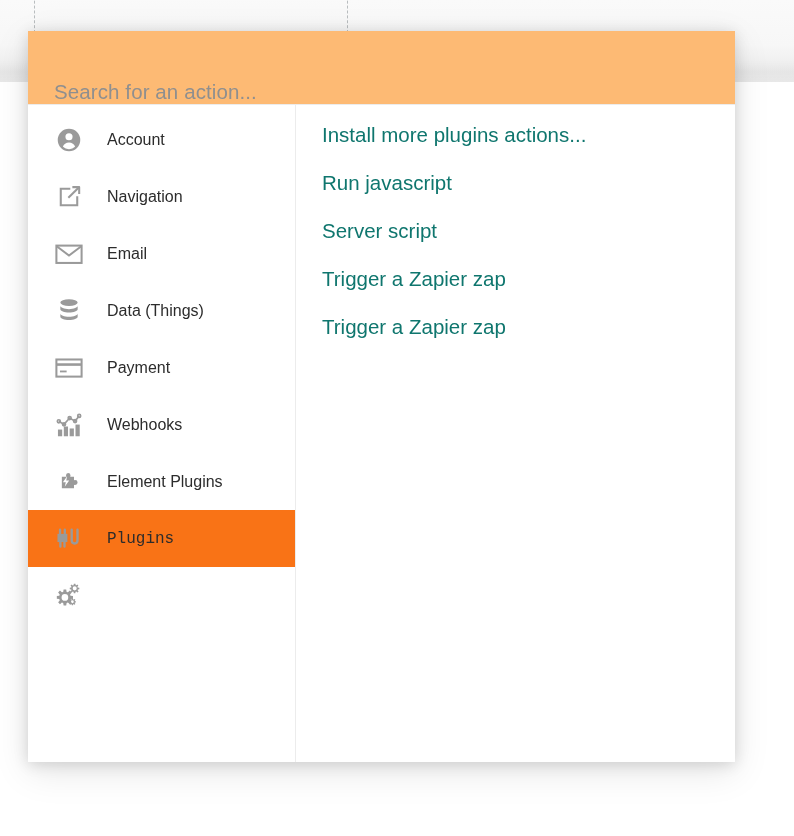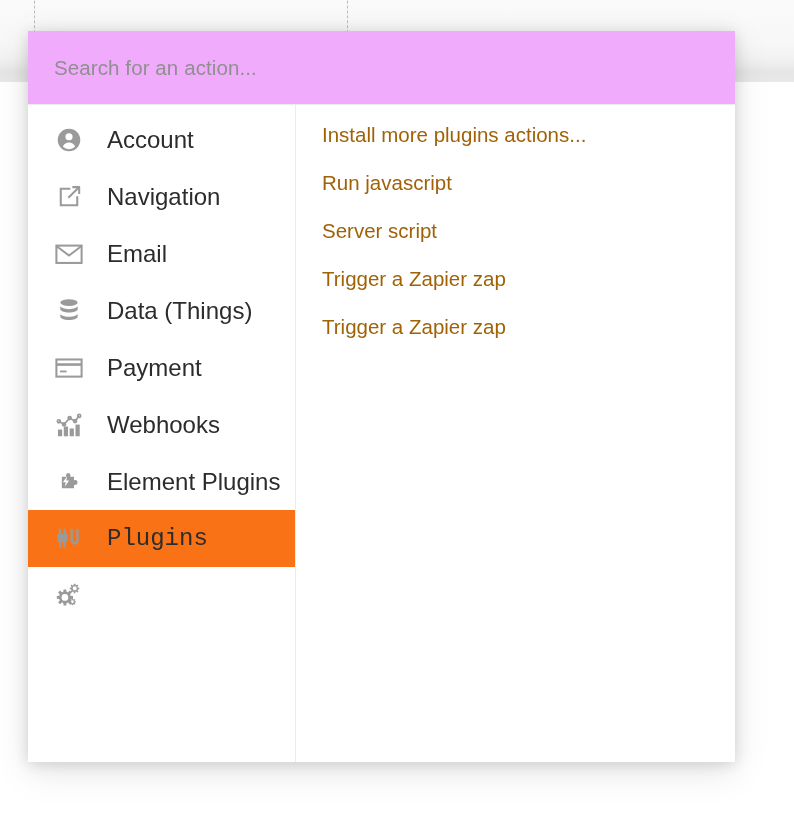--- a/index.html
+++ b/index.html
@@ -73,23 +73,23 @@
     flex-direction: column;
     z-index: 5;
   }
 
   
   #search-row {
     height: 74px;
     flex: 0 0 74px;
     border-bottom: 1px solid #ececec;
     display: flex;
-    align-items: center;
+    align-items: flex-end;
     padding: 0 26px;
-    background: #f0abfc;
+    background: #fdba74;
   }
 
   #search-input {
     width: 100%;
     border: 0;
     outline: none;
     background: transparent;
     font-family: "Liberation Sans", sans-serif;
     font-size: 20.5px;
     color: #3b3b3b;
@@ -134,38 +134,38 @@
     height: 28px;
     display: flex;
     align-items: center;
     justify-content: center;
     color: #9a9a9a;
     margin-right: 23px;
   }
   .cat-icon svg { display: block; }
 
   .cat-label {
-    font-size: 24px;
+    font-size: 16px;
     color: #2c2c2c;
     line-height: 1;
     white-space: nowrap;
   }
 
   
   #action-list {
     flex: 1 1 auto;
     background: #ffffff;
     padding-top: 6px;
     min-width: 0;
   }
 
   .action-item {
     padding: 11px 26px 12px 26px;
     font-size: 20.5px;
-    color: #a16207;
+    color: #0f766e;
     line-height: 1.22;
     cursor: pointer;
     background: transparent;
   }
   .action-item.selected {
     background: #f7f7f7;
   }
 </style>
 </head>
 <body>

